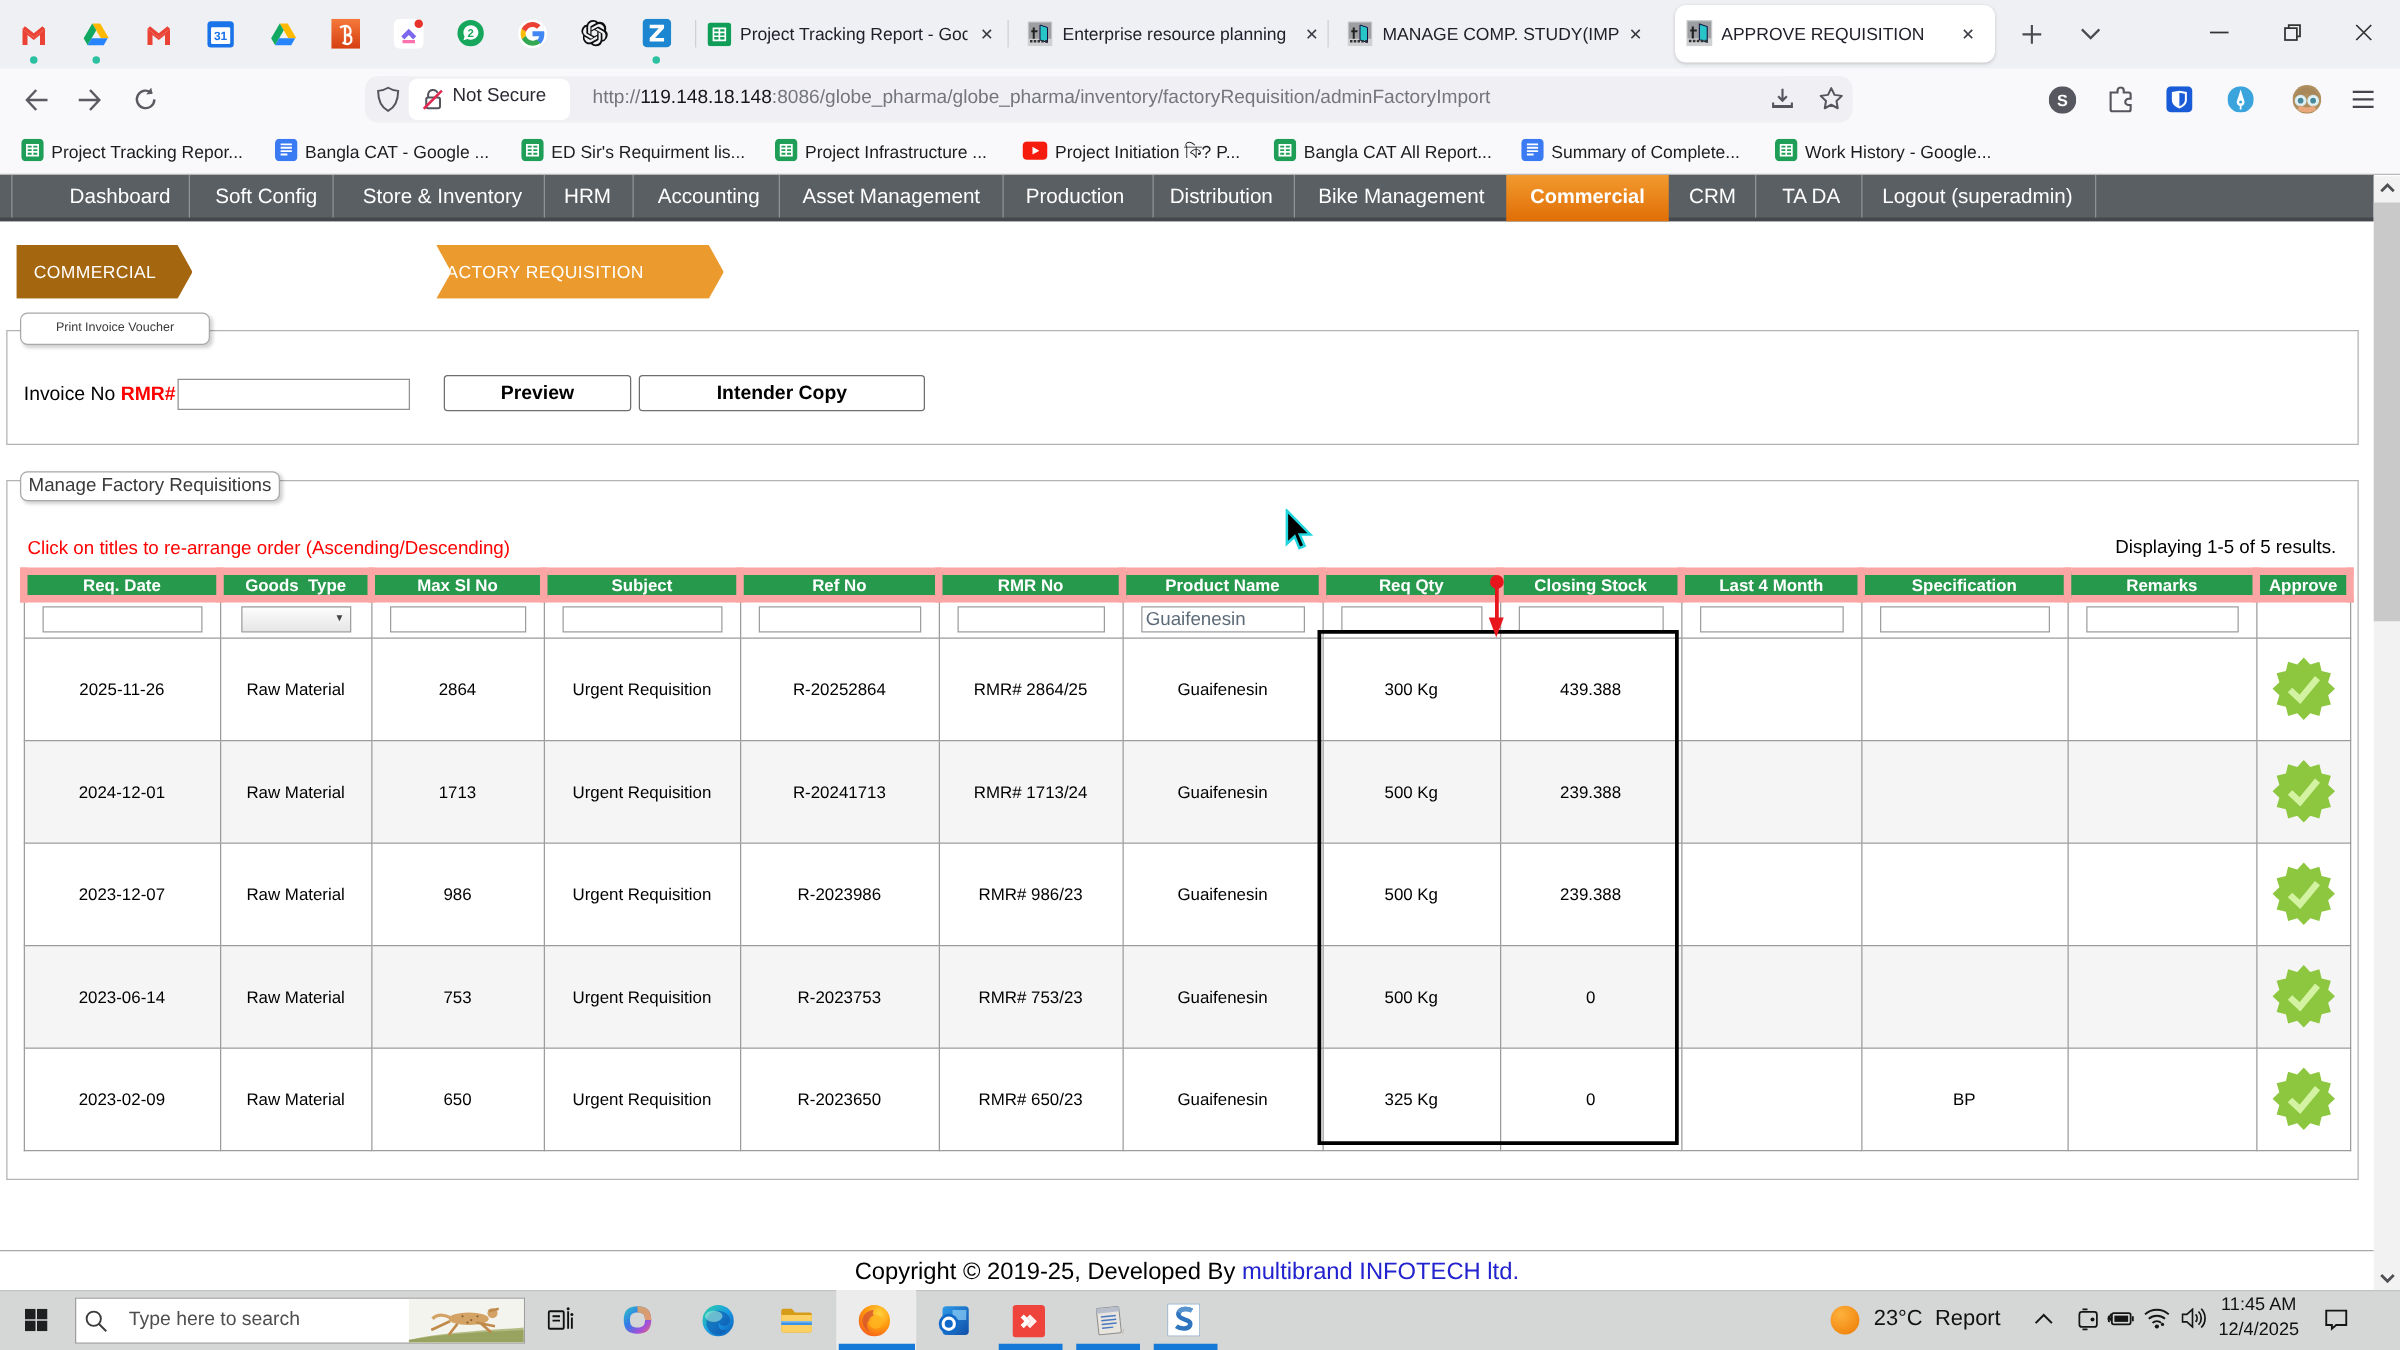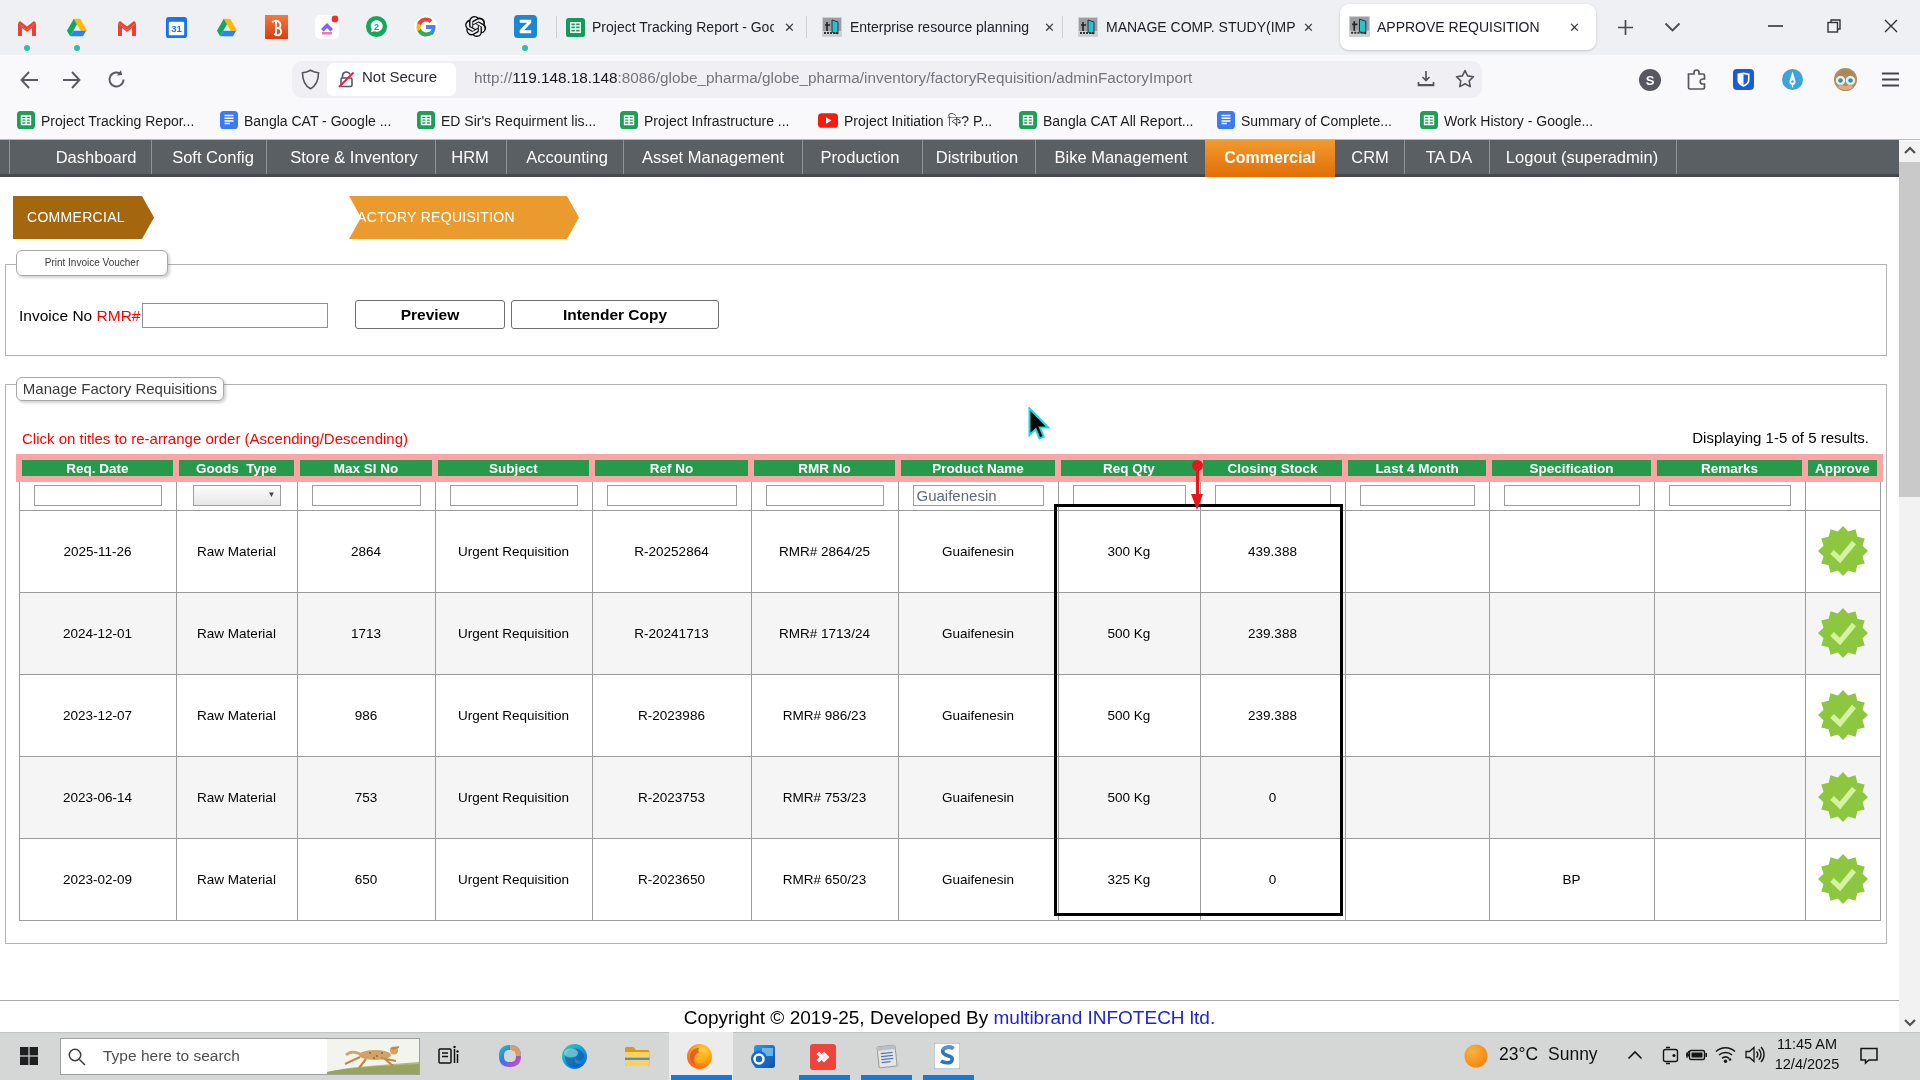--- a/index.html
+++ b/index.html
@@ -278,24 +278,24 @@
 <div class="nitem" style="left:1121px">Bike Management</div>
 <div class="abs" style="left:1205px;top:0;width:130px;height:37px;background:linear-gradient(180deg,#f29a2e,#e06e06);color:#fff;font-weight:bold;font-size:16px;text-align:center;line-height:35px">Commercial</div>
 <div class="nitem" style="left:1370px">CRM</div>
 <div class="nitem" style="left:1449px">TA DA</div>
 <div class="nitem" style="left:1582px">Logout (superadmin)</div>
 </div>
 <div class="crumb" style="left:13px;width:141px;background:#a4660e;padding-left:14px;clip-path:polygon(0 0,calc(100% - 12px) 0,100% 50%,calc(100% - 12px) 100%,0 100%)">COMMERCIAL</div>
 <div class="crumb" style="left:349px;width:230px;background:#eb9b2d;clip-path:polygon(0 0,calc(100% - 12px) 0,100% 50%,calc(100% - 12px) 100%,0 100%,12px 50%)">FACTORY REQUISITION</div>
 <div class="fs" style="left:5px;top:123px;width:1882px;height:92px"></div>
 <div class="leg" style="left:16px;top:109px;width:152px;height:26px;font-size:10px;line-height:24px">Print Invoice Voucher</div>
-<div class="abs" style="left:19px;top:166px;font-size:15.5px;color:#000">Invoice No <span style="color:#f00;font-weight:normal">RMR#</span></div>
+<div class="abs" style="left:19px;top:166px;font-size:15.5px;color:#000">Invoice No <span style="color:#f00;font-weight:bold">RMR#</span></div>
 <div class="abs" style="left:142px;top:162px;width:186px;height:25px;border:1px solid #919191;background:#fff"></div>
 <div class="btn" style="left:355px;width:150px">Preview</div>
-<div class="btn" style="left:511px;width:208px">Intender Copy</div>
+<div class="btn" style="left:511px;width:229px">Intender Copy</div>
 <div class="fs" style="left:5px;top:243px;width:1882px;height:560px"></div>
 <div class="leg" style="left:16px;top:236px;width:208px;height:24px;font-size:15px;line-height:22px">Manage Factory Requisitions</div>
 <div class="abs" style="left:22px;top:289px;font-size:15px;color:#fe0000">Click on titles to re-arrange order (Ascending/Descending)</div>
 <div class="abs" style="right:30px;top:288px;font-size:15px;color:#000">Displaying 1-5 of 5 results.</div>
 <table id="reqtable">
       <colgroup>
         <col style="width:157px">
         <col style="width:121px">
         <col style="width:138px">
         <col style="width:157px">
@@ -583,21 +583,21 @@
 <svg class="svgi" style="left:1464px;top:1044px" width="24" height="24" viewBox="0 0 24 24">
     <defs>
       <radialGradient id="sun" cx=".35" cy=".3" r=".9">
         <stop offset="0" stop-color="#fdb23d"></stop>
         <stop offset="1" stop-color="#ef7d04"></stop>
       </radialGradient>
     </defs>
     <circle cx="12" cy="12" r="11.5" fill="url(#sun)"></circle>
   </svg>
 <div class="tray" style="left:1499px;top:1044px;font-size:17.5px">23°C</div>
-<div class="tray" style="left:1548px;top:1044px;font-size:17.5px">Sunny</div>
+<div class="tray" style="left:1548px;top:1044px;font-size:17.5px">Report</div>
 <svg class="svgi" style="left:1627px;top:1050px" width="16" height="10" viewBox="0 0 16 10">
     <path d="M1.5 8.5L8 2l6.5 6.5" stroke="#151515" stroke-width="1.6" fill="none"></path>
   </svg>
 <svg class="svgi" style="left:1661px;top:1046px" width="19" height="19" viewBox="0 0 19 19">
     <rect x="2.5" y="3.5" width="14" height="12" rx="2" fill="none" stroke="#151515" stroke-width="1.4"></rect>
     <circle cx="13" cy="9.5" r="1.6" fill="#151515"></circle>
     <path d="M5 1.5h4M5 17.5h4" stroke="#151515" stroke-width="1.4"></path>
   </svg>
 <svg class="svgi" style="left:1686px;top:1048px" width="21" height="14" viewBox="0 0 21 14">
     <rect x="3.5" y="2.5" width="15" height="9" rx="1.5" fill="none" stroke="#151515" stroke-width="1.4"></rect>

